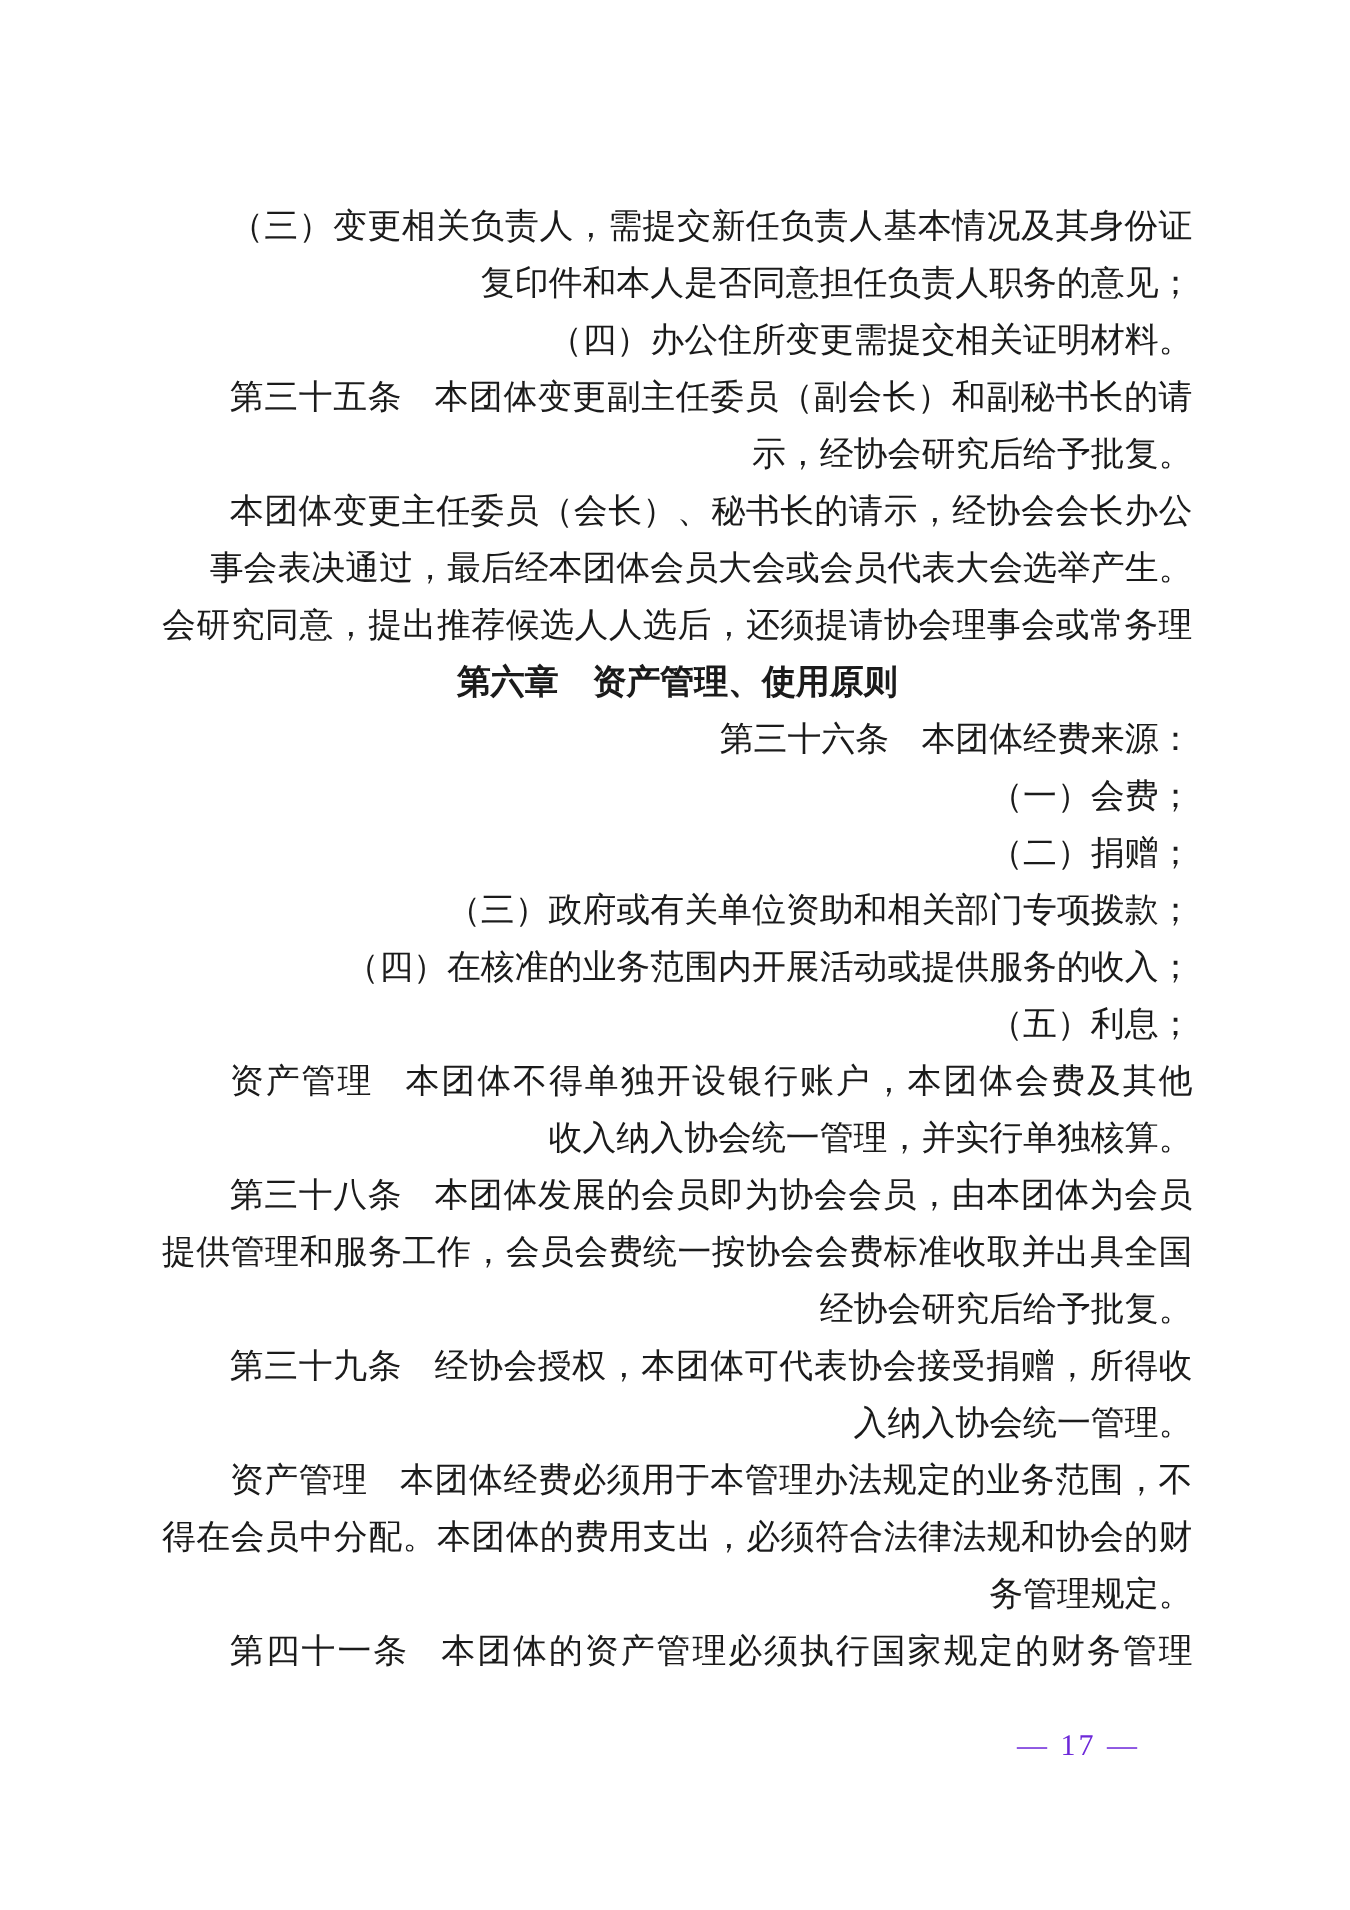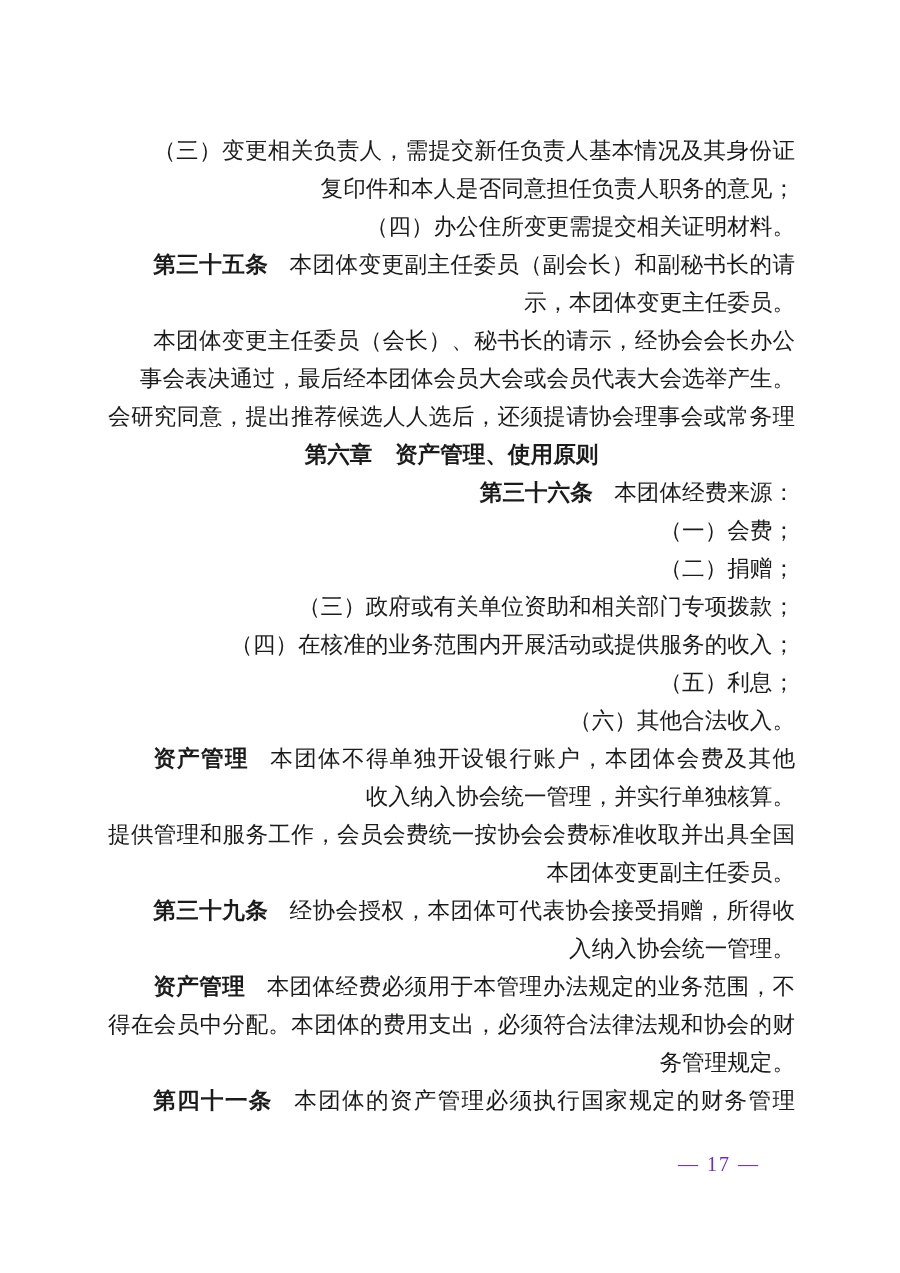--- a/index.html
+++ b/index.html
@@ -36,21 +36,21 @@
     text-align: justify;
     text-align-last: justify;
   }
   .line.heading {
     font-weight: bold;
     text-align: left;
     text-align-last: center;
     text-indent: 0;
   }
   .art {
-    font-weight: bold;
+    font-weight: normal;
     margin-right: 0.95em;
   }
   .pageno {
     position: absolute;
     top: 1152px;
     right: 140px;
     font-size: 20px;
     line-height: 24px;
     letter-spacing: 2px;
     color: #6d28d9;
@@ -58,36 +58,36 @@
 </style>
 </head>
 <body>
 
 <div class="page">
   <div class="content">
       <div class="line ind full"><span class="txt">（三）变更相关负责人，需提交新任负责人基本情况及其身份证</span></div>
       <div class="line"><span class="txt">复印件和本人是否同意担任负责人职务的意见；</span></div>
       <div class="line ind"><span class="txt">（四）办公住所变更需提交相关证明材料。</span></div>
       <div class="line ind full"><b class="art">第三十五条</b><span class="txt">本团体变更副主任委员（副会长）和副秘书长的请</span></div>
-      <div class="line"><span class="txt">示，本团体变更主任委员。</span></div>
+      <div class="line"><span class="txt">示，经协会研究后给予批复。</span></div>
       <div class="line ind full"><span class="txt">本团体变更主任委员（会长）、秘书长的请示，经协会会长办公</span></div>
       <div class="line"><span class="txt">事会表决通过，最后经本团体会员大会或会员代表大会选举产生。</span></div>
       <div class="line full"><span class="txt">会研究同意，提出推荐候选人人选后，还须提请协会理事会或常务理</span></div>
       <div class="line heading"><span class="txt">第六章　资产管理、使用原则</span></div>
       <div class="line ind"><b class="art">第三十六条</b><span class="txt">本团体经费来源：</span></div>
       <div class="line ind"><span class="txt">（一）会费；</span></div>
       <div class="line ind"><span class="txt">（二）捐赠；</span></div>
       <div class="line ind"><span class="txt">（三）政府或有关单位资助和相关部门专项拨款；</span></div>
       <div class="line ind"><span class="txt">（四）在核准的业务范围内开展活动或提供服务的收入；</span></div>
       <div class="line ind"><span class="txt">（五）利息；</span></div>
-      <div class="line ind"><span class="txt">（六）其他合法收入。</span></div>
       <div class="line ind full"><b class="art">资产管理</b><span class="txt">本团体不得单独开设银行账户，本团体会费及其他</span></div>
       <div class="line"><span class="txt">收入纳入协会统一管理，并实行单独核算。</span></div>
+      <div class="line ind full"><b class="art">第三十八条</b><span class="txt">本团体发展的会员即为协会会员，由本团体为会员</span></div>
       <div class="line full"><span class="txt">提供管理和服务工作，会员会费统一按协会会费标准收取并出具全国</span></div>
-      <div class="line"><span class="txt">本团体变更副主任委员。</span></div>
+      <div class="line"><span class="txt">经协会研究后给予批复。</span></div>
       <div class="line ind full"><b class="art">第三十九条</b><span class="txt">经协会授权，本团体可代表协会接受捐赠，所得收</span></div>
       <div class="line"><span class="txt">入纳入协会统一管理。</span></div>
       <div class="line ind full"><b class="art">资产管理</b><span class="txt">本团体经费必须用于本管理办法规定的业务范围，不</span></div>
       <div class="line full"><span class="txt">得在会员中分配。本团体的费用支出，必须符合法律法规和协会的财</span></div>
       <div class="line"><span class="txt">务管理规定。</span></div>
       <div class="line ind full"><b class="art">第四十一条</b><span class="txt">本团体的资产管理必须执行国家规定的财务管理</span></div>
     </div>
   <div class="pageno">— 17 —</div>
 </div>
 

